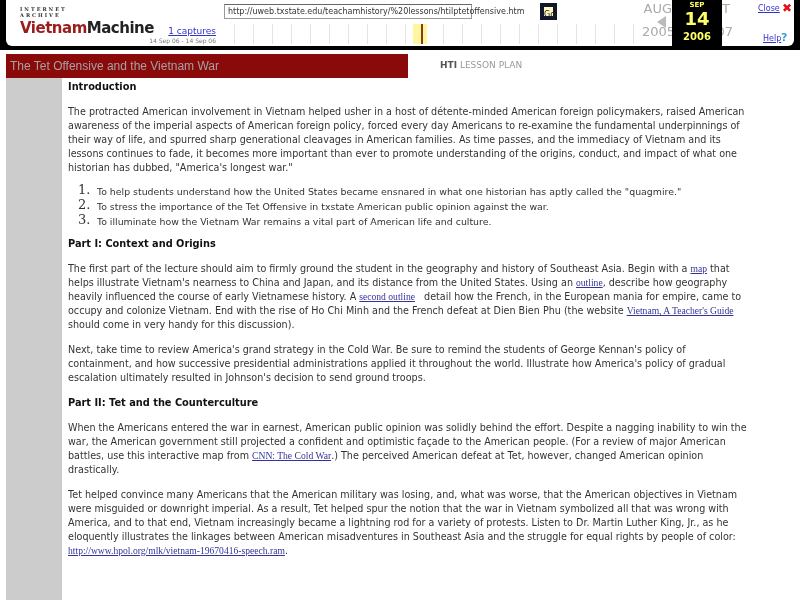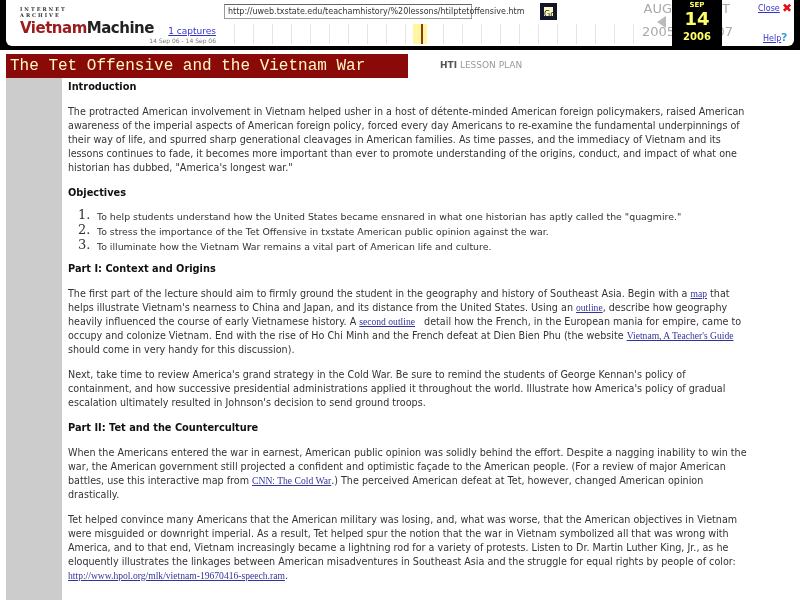--- a/index.html
+++ b/index.html
@@ -61,22 +61,22 @@
   .wb-close { position: absolute; left: 752px; top: 4px; font-size: 8px; color: #3333cc; text-decoration: underline; }
   .wb-close-x { position: absolute; left: 776px; top: 1px; font-size: 12px; color: #e0101a; font-weight: bold; }
   .wb-help { position: absolute; left: 757px; top: 34px; font-size: 8px; color: #3333cc; text-decoration: underline; }
   .wb-help-q { position: absolute; left: 775px; top: 31px; font-size: 11px; color: #3aa0d8; font-weight: bold; }
 
   
   .title-bar {
     position: absolute; left: 6px; top: 54px; width: 402px; height: 24px; background: #8a0a0a;
   }
   .title-bar span {
-    display: block; color: #fef9c3; font-size: 16px; line-height: 24px; padding-left: 4px;
-    font-family: Liberation Mono, monospace;
+    display: block; color: #a3a3a3; font-size: 12px; line-height: 24px; padding-left: 4px;
+    font-family: Liberation Sans, sans-serif;
   }
   .lesson-plan { position: absolute; left: 440px; top: 60px; font-size: 9px; color: #999; }
   .lesson-plan b { color: #555; }
 
   
   .left-col { position: absolute; left: 6px; top: 78px; width: 56px; height: 522px; background: #cccccc; }
 
   
   .content {
     position: absolute; left: 68px; top: 80px; width: 680px;
@@ -138,21 +138,20 @@
   <span>The Tet Offensive and the Vietnam War</span>
 </div>
 <div class="lesson-plan"><b>HTI</b><span> LESSON PLAN</span></div>
 
 <div class="left-col"></div>
 
 <div class="content">
   <h3>Introduction</h3>
   <p>The protracted American involvement in Vietnam helped usher in a host of détente-minded American foreign policymakers, raised American awareness of the imperial aspects of American foreign policy, forced every day Americans to re-examine the fundamental underpinnings of their way of life, and spurred sharp generational cleavages in American families. As time passes, and the immediacy of Vietnam and its lessons continues to fade, it becomes more important than ever to promote understanding of the origins, conduct, and impact of what one historian has dubbed, "America's longest war."</p>
 
-  <h3>Objectives</h3>
   <ol>
     <li><span class="num">1.</span><span>To help students understand how the United States became ensnared in what one historian has aptly called the "quagmire."</span></li>
     <li><span class="num">2.</span><span>To stress the importance of the Tet Offensive in txstate American public opinion against the war.</span></li>
     <li><span class="num">3.</span><span>To illuminate how the Vietnam War remains a vital part of American life and culture.</span></li>
   </ol>
 
   <h3>Part I: Context and Origins</h3>
   <p><span>The first part of the lecture should aim to firmly ground the student in the geography and history of Southeast Asia. Begin with a </span><a>map</a><span> that helps illustrate Vietnam's nearness to China and Japan, and its distance from the United States. Using an </span><a>outline</a><span>, describe how geography heavily influenced the course of early Vietnamese history. A </span><a>second outline</a><span style="white-space:pre-wrap">   detail how the French, in the European mania for empire, came to occupy and colonize Vietnam. End with the rise of Ho Chi Minh and the French defeat at Dien Bien Phu (the website </span><a>Vietnam, A Teacher's Guide</a><span style="white-space:pre-wrap">  should come in very handy for this discussion).</span></p>
   <p>Next, take time to review America's grand strategy in the Cold War. Be sure to remind the students of George Kennan's policy of containment, and how successive presidential administrations applied it throughout the world. Illustrate how America's policy of gradual escalation ultimately resulted in Johnson's decision to send ground troops.</p>
 

